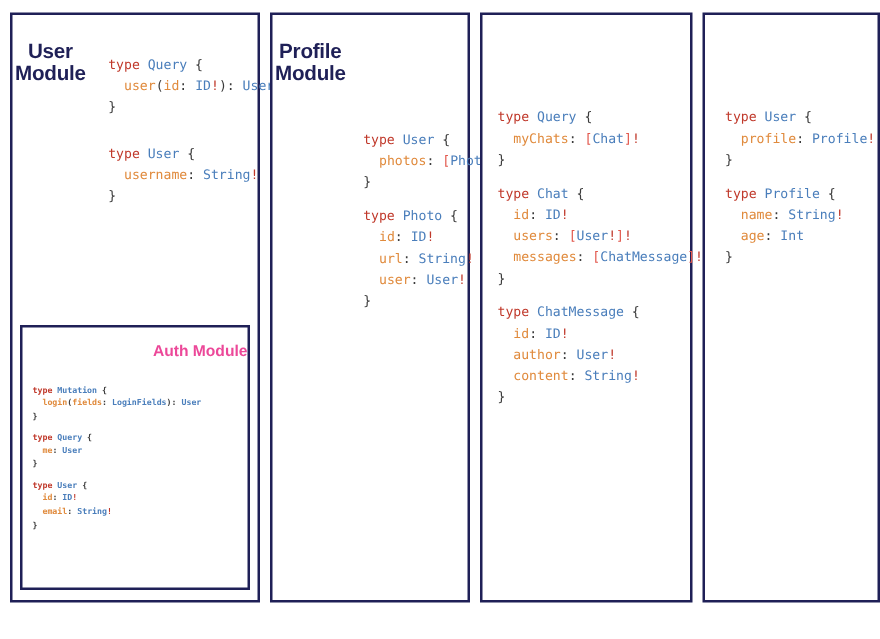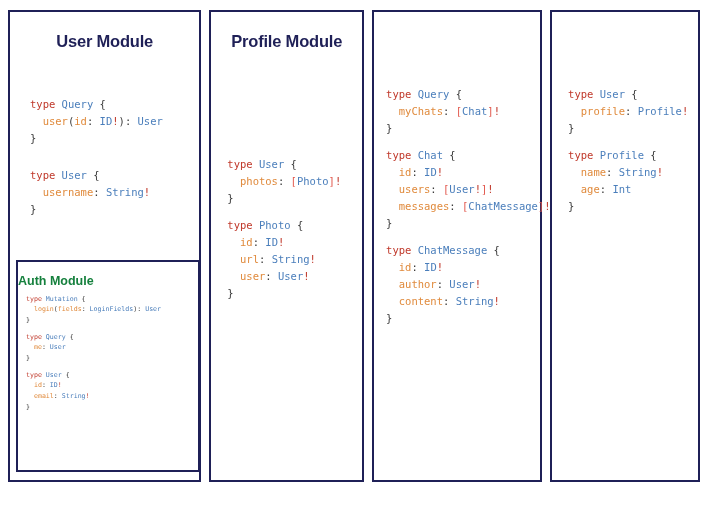--- a/index.html
+++ b/index.html
@@ -24,24 +24,22 @@
     align-items: flex-start;
     gap: 8px;
   }
 
   .module-card {
     box-sizing: border-box;
     background: #ffffff;
     border: 2px solid #1f2057;
     height: 472px;
     display: flex;
-    flex-direction: column;
     padding: 6px 2px 4px 2px;
     position: relative;
-    gap: 20px;
   }
 
   .card-user    { width: 200px; }
   .card-gallery { width: 160px; }
   .card-chat    { width: 170px; }
   .card-profile { width: 155px; }
 
   .module-title {
     text-align: center;
     font-size: 16.5px;
@@ -83,31 +81,32 @@
     position: absolute;
     left: 6px;
     top: 248px;
     width: 184px;
     height: 212px;
     background: #ffffff;
     border: 2px solid #1f2057;
     padding: 4px 0 0 0;
   }
   .nested-title {
-    text-align: left;
+    text-align: right;
     font-size: 12.5px;
     font-weight: bold;
-    color: #15803d;
+    color: #ec4899;
     margin: 9px 0 0 0;
     line-height: 1.1;
   }
   .nested-card .code-block {
     font-size: 6.6px;
     line-height: 1.62;
-    margin: 5px 0 0 8px;
+    margin: 18px 0 0 8px;
+    font-weight: bold;
   }
   .nested-card .code-block .blank { height: 6px; }
 </style>
 </head>
 <body>
 
 <div id="board">
 
   <div class="module-card card-user">
     <div class="module-title">User Module</div>

